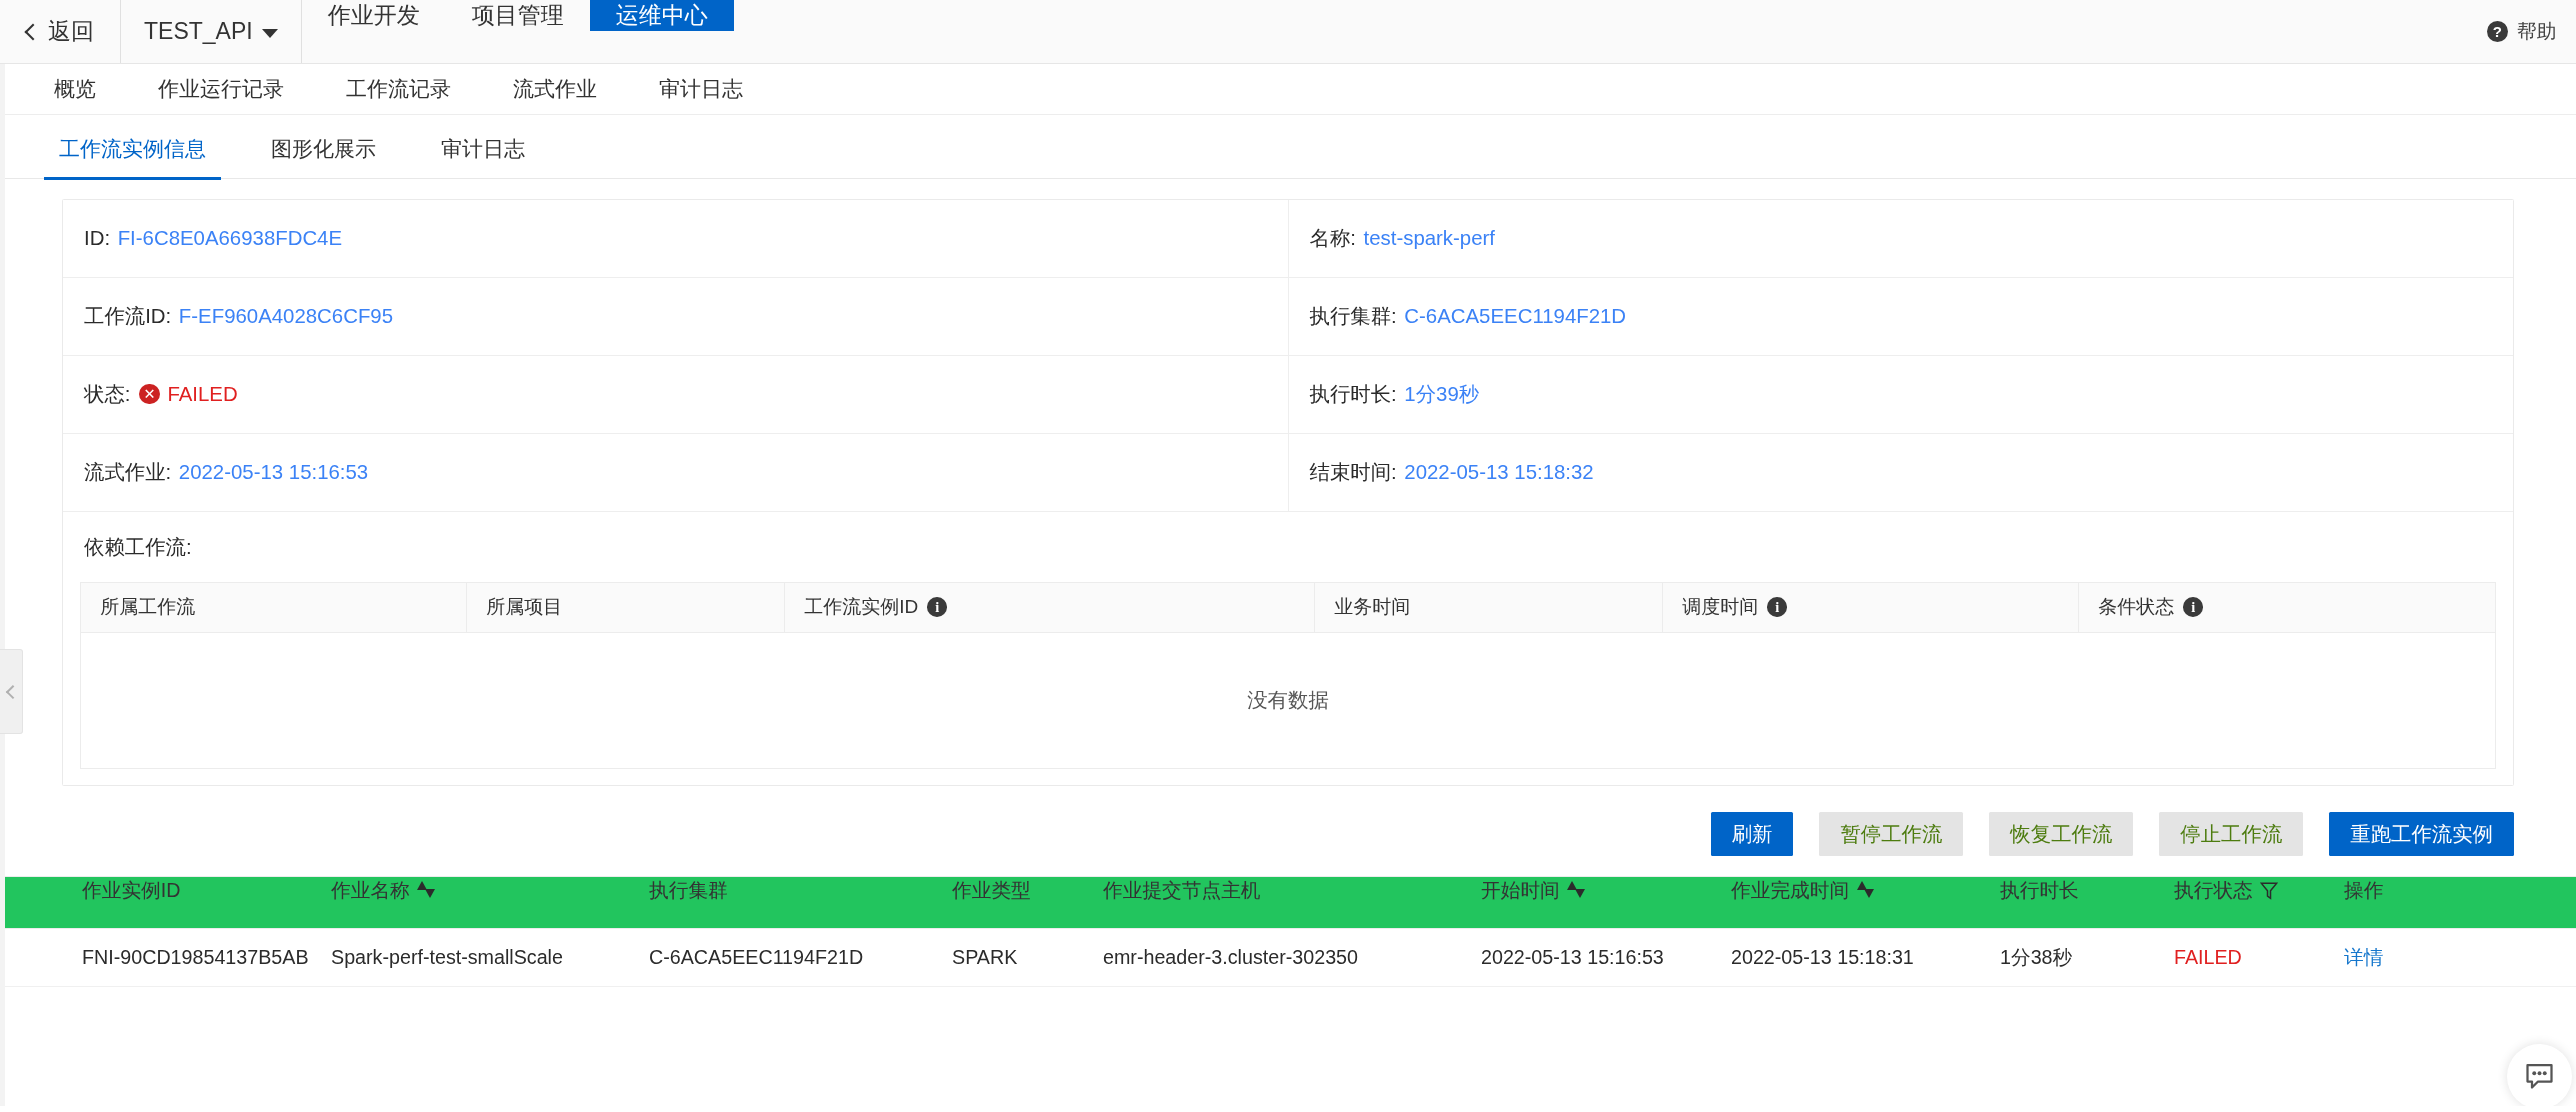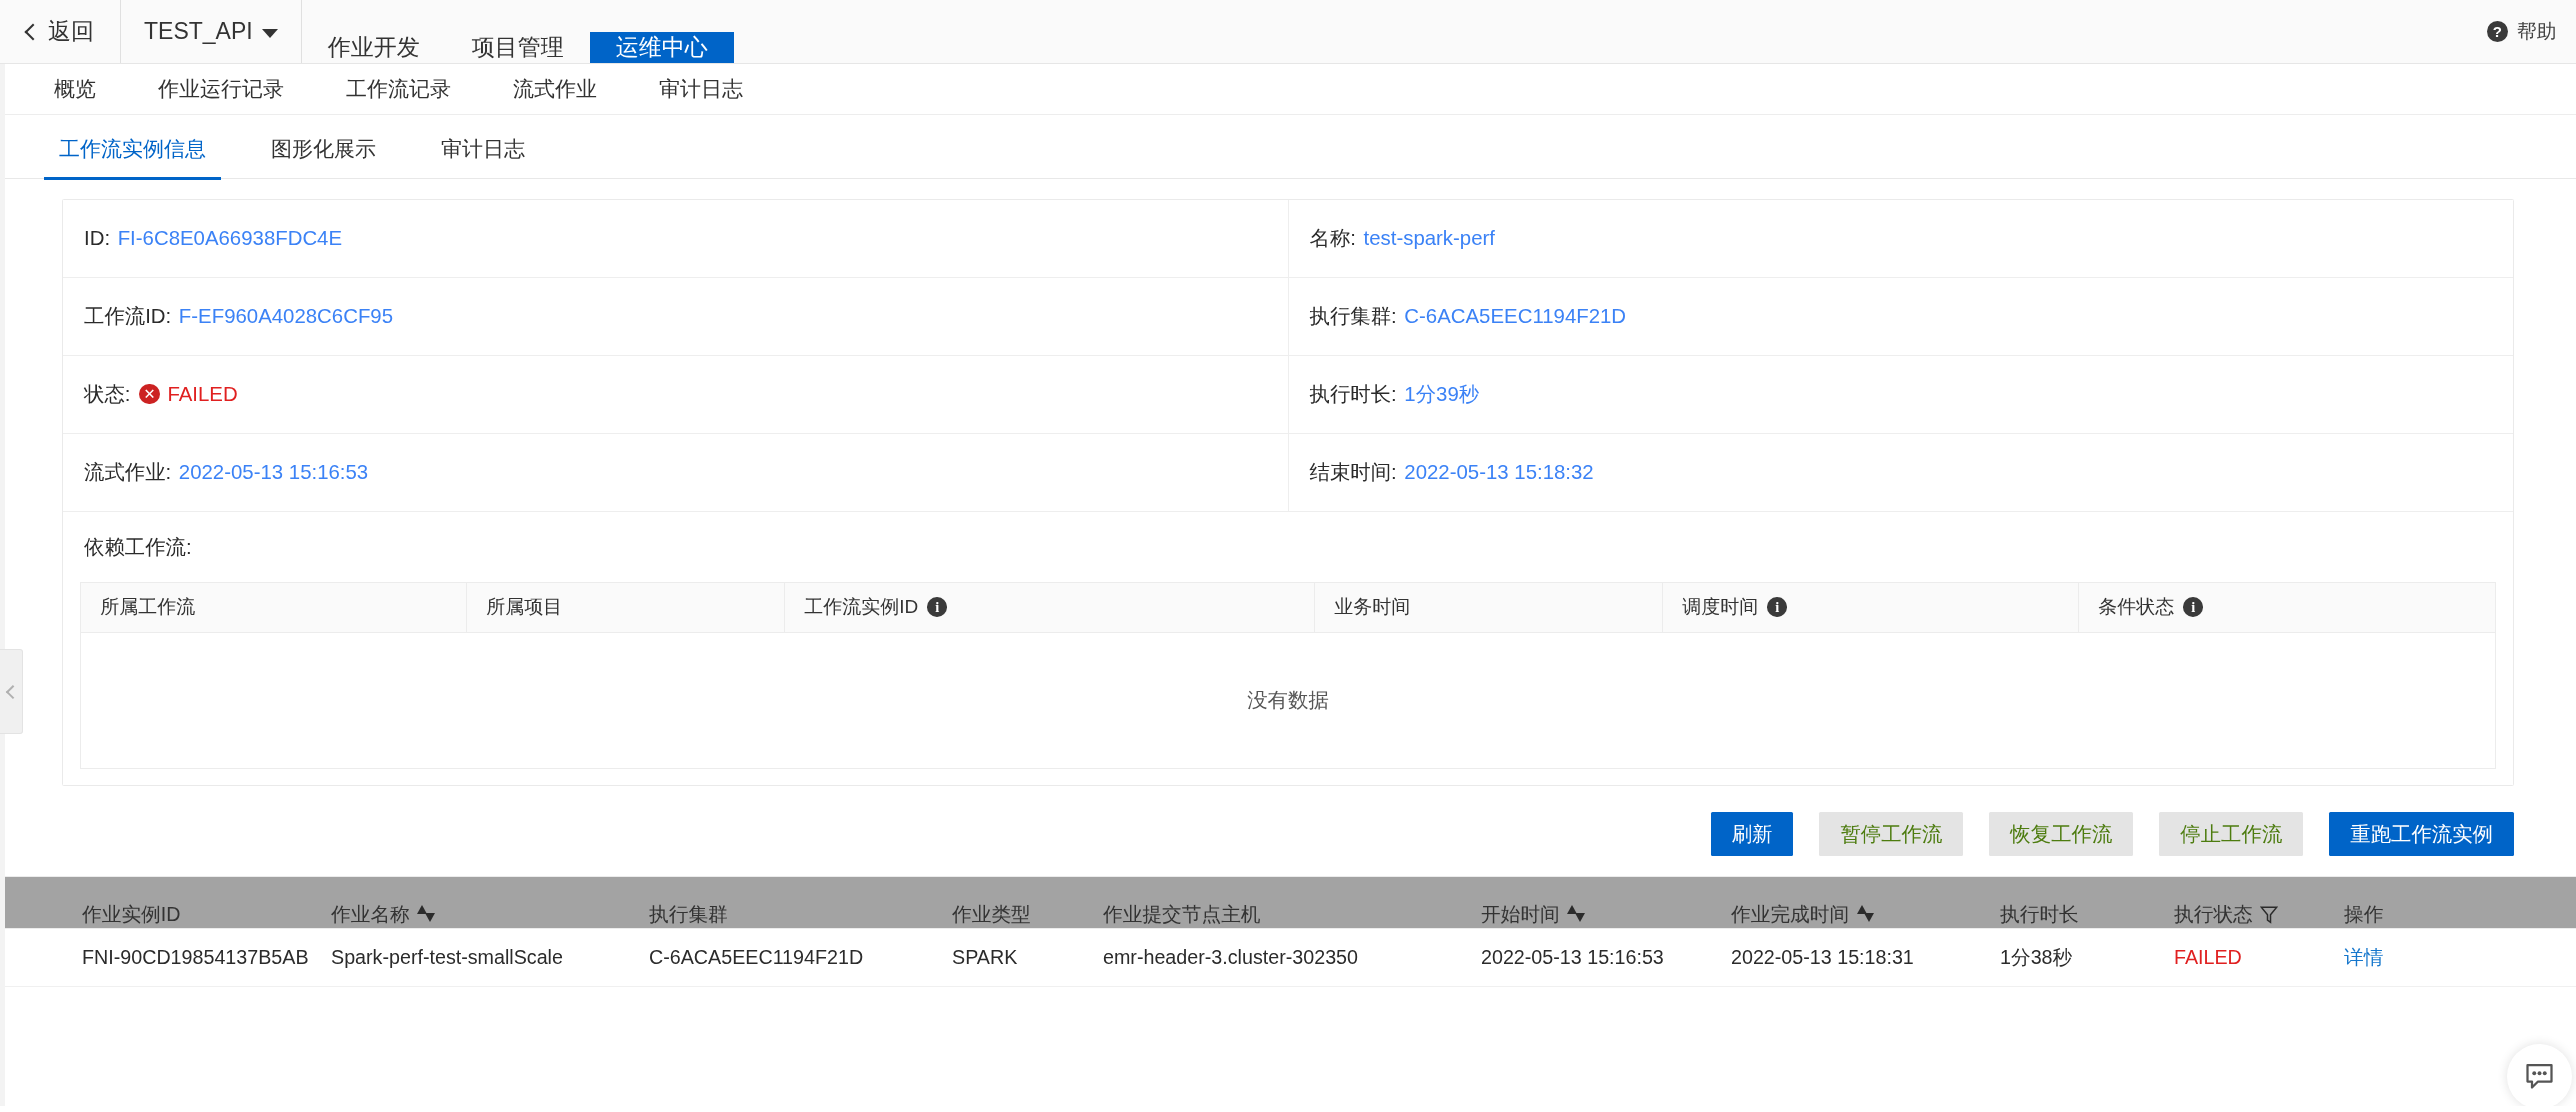--- a/index.html
+++ b/index.html
@@ -42,21 +42,21 @@
     border-right: 1.5px solid #e0e0e0;
     cursor: pointer;
   }
   .caret-down {
     display:inline-block; width:0;height:0;
     border-left: 8.3px solid transparent;
     border-right: 8.3px solid transparent;
     border-top: 9.8px solid #333;
     margin-top: 3px;
   }
-  .nav-items { display:flex; align-items:flex-end; }
+  .nav-items { display:flex; align-items:flex-start; }
   .nav-item {
     display:flex; align-items:center;
     padding: 0 26px;
     font-size: 23px; color:#333;
     cursor: pointer; white-space: nowrap;
   }
   .nav-item.active { background: #0064c8; color:#ffffff; }
   .nav-help {
     position: absolute; right: 19.7px; top: 0; bottom: 0;
     display:flex; align-items:center; gap: 9px;
@@ -183,25 +183,25 @@
     border: none; border-radius: 1.5px;
     cursor: pointer; white-space:nowrap;
     font-family: inherit;
   }
   .btn-primary { background:#0064c8; color:#fff; }
   .btn-disabled { background:#e4e4e4; color:#4d7c0f; cursor: not-allowed; }
 
   
   .job-table { width: 100%; }
   .job-head {
-    display:flex; align-items:flex-end;
+    display:flex; align-items:flex-start;
     height: 53px;
     border-top: 1.5px solid #ececec;
     border-bottom: 1.5px solid #ececec;
-    background:#a3a3a3;
+    background:#22c55e;
   }
   .job-row {
     display:flex; align-items:center;
     height: 58px;
     border-bottom: 1.5px solid #f0f0f0;
     background:#fff;
   }
   .job-cell {
     font-size: 19.7px; color:#2b2b2b;
     padding-left: 6px;

